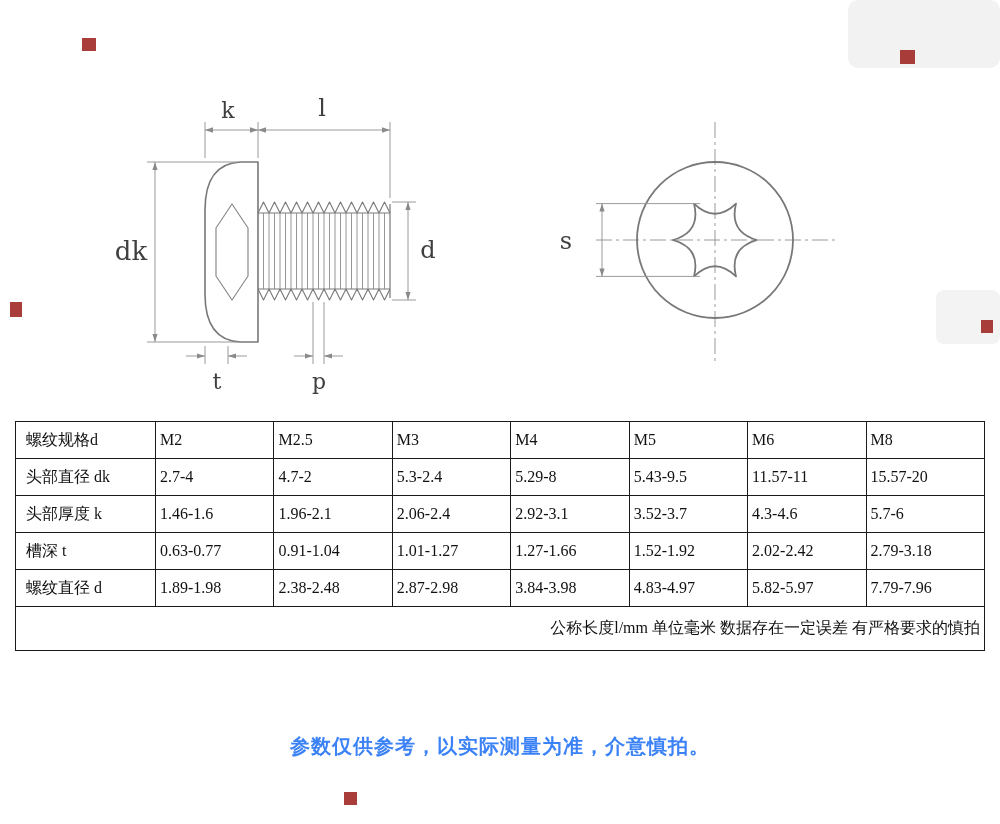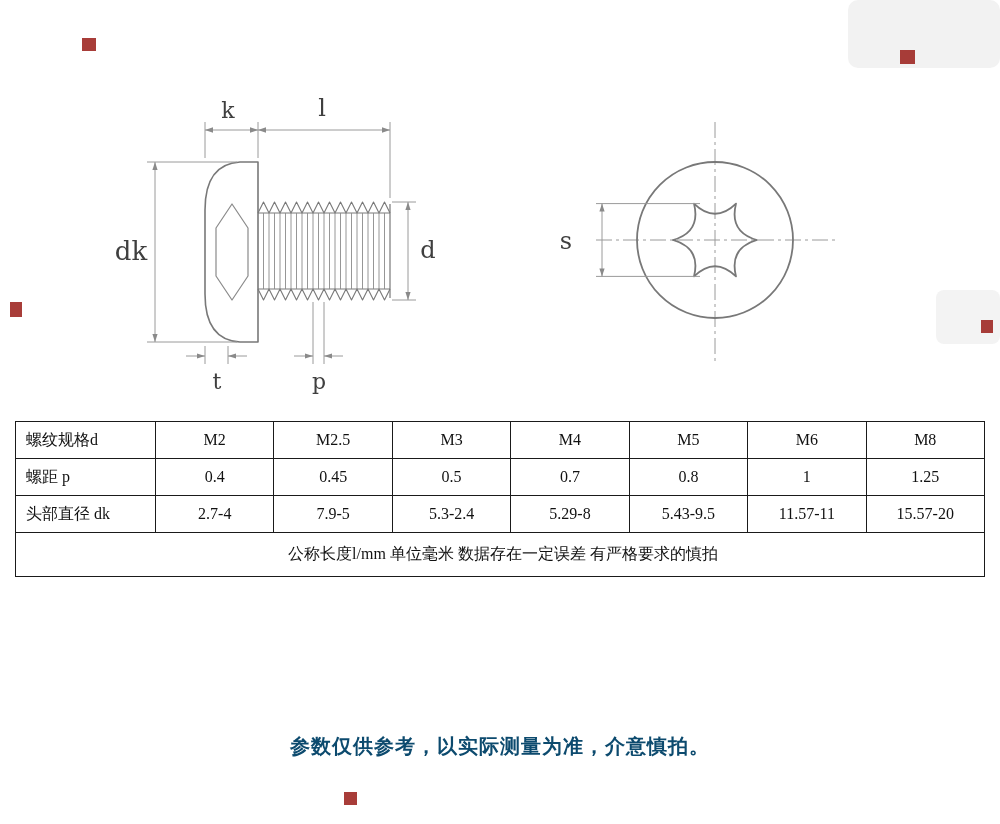--- a/index.html
+++ b/index.html
@@ -10,31 +10,31 @@
     color: #111;
   }
   .page { position: relative; width: 1000px; height: 824px; background: #fff; overflow: hidden; }
   .drawing { position: absolute; top: 0; left: 0; }
   .spec-table {
     position: absolute; top: 421px; left: 15px; width: 970px;
     border-collapse: collapse; table-layout: fixed; font-size: 16px;
   }
   .spec-table td {
     border: 1px solid #1a1a1a; height: 37px;
-    text-align: center; padding: 2px 4px;
+    text-align: left; padding: 2px 4px;
     font-family: "Liberation Serif", "DejaVu Serif", serif;
     white-space: nowrap; overflow: hidden;
   }
   .spec-table td.rowhead { text-align: left; padding-left: 10px; }
-  .spec-table td.footcell { text-align: center; padding-left: 10px; height: 44px; }
+  .spec-table td.footcell { text-align: right; padding-left: 10px; height: 44px; }
   .caption {
     position: absolute; top: 733px; left: 0; width: 100%;
     text-align: center; font-size: 20px; font-weight: 700;
     font-family: Liberation Mono, monospace;
-    letter-spacing: 1px; color: #0c4a6e;
+    letter-spacing: 1px; color: #3b82f6;
   }
   .seal { position: absolute; background: #9c221e; opacity: .88; }
   .seal.s1 { left: 82px;  top: 38px;  width: 14px; height: 13px; }
   .seal.s2 { left: 900px; top: 50px;  width: 15px; height: 14px; }
   .seal.s3 { left: 10px;  top: 302px; width: 12px; height: 15px; }
   .seal.s4 { left: 981px; top: 320px; width: 12px; height: 13px; }
   .seal.s5 { left: 344px; top: 792px; width: 13px; height: 13px; }
   text { font-family: "DejaVu Serif", "Liberation Serif", serif; fill: #3f3f3f; }
 </style>
 </head>
@@ -124,38 +124,58 @@
       <td class="rowhead">螺纹规格d</td>
       <td>M2</td>
       <td>M2.5</td>
       <td>M3</td>
       <td>M4</td>
       <td>M5</td>
       <td>M6</td>
       <td>M8</td>
     </tr>
     <tr>
-      <td class="rowhead">螺距 p</td>
-      <td>0.4</td>
-      <td>0.45</td>
-      <td>0.5</td>
-      <td>0.7</td>
-      <td>0.8</td>
-      <td>1</td>
-      <td>1.25</td>
-    </tr>
-    <tr>
       <td class="rowhead">头部直径 dk</td>
       <td>2.7-4</td>
-      <td>7.9-5</td>
+      <td>4.7-2</td>
       <td>5.3-2.4</td>
       <td>5.29-8</td>
       <td>5.43-9.5</td>
       <td>11.57-11</td>
       <td>15.57-20</td>
+    </tr>
+    <tr>
+      <td class="rowhead">头部厚度 k</td>
+      <td>1.46-1.6</td>
+      <td>1.96-2.1</td>
+      <td>2.06-2.4</td>
+      <td>2.92-3.1</td>
+      <td>3.52-3.7</td>
+      <td>4.3-4.6</td>
+      <td>5.7-6</td>
+    </tr>
+    <tr>
+      <td class="rowhead">槽深 t</td>
+      <td>0.63-0.77</td>
+      <td>0.91-1.04</td>
+      <td>1.01-1.27</td>
+      <td>1.27-1.66</td>
+      <td>1.52-1.92</td>
+      <td>2.02-2.42</td>
+      <td>2.79-3.18</td>
+    </tr>
+    <tr>
+      <td class="rowhead">螺纹直径 d</td>
+      <td>1.89-1.98</td>
+      <td>2.38-2.48</td>
+      <td>2.87-2.98</td>
+      <td>3.84-3.98</td>
+      <td>4.83-4.97</td>
+      <td>5.82-5.97</td>
+      <td>7.79-7.96</td>
     </tr>
     <tr>
       <td class="footcell" colspan="8">公称长度l/mm 单位毫米  数据存在一定误差 有严格要求的慎拍</td>
     </tr>
   </tbody>
     </table>
 
   <div class="caption">参数仅供参考，以实际测量为准，介意慎拍。</div>
 
   <div class="seal s1"></div>

